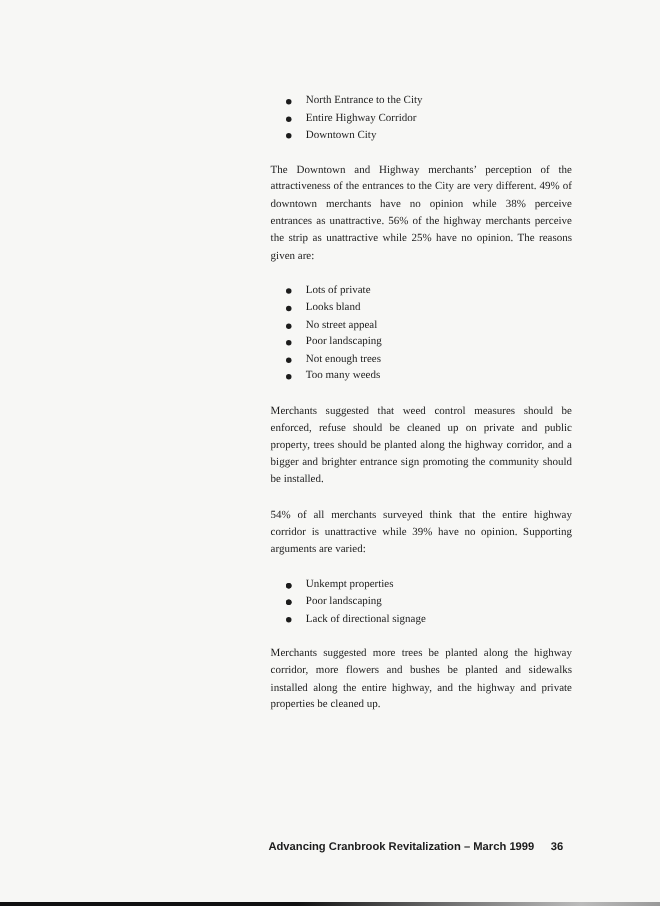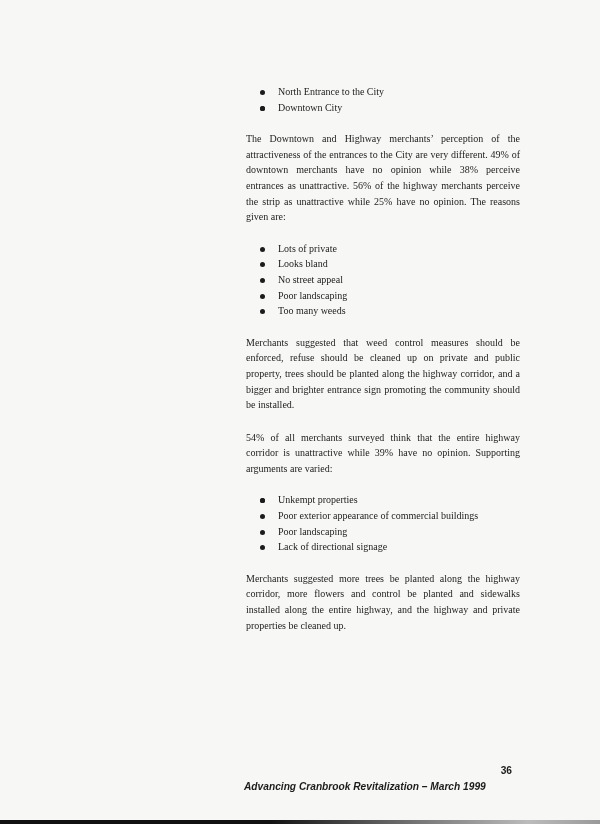--- a/index.html
+++ b/index.html
@@ -21,39 +21,40 @@
   }
   ul.bl li .txt { display:block; text-align:justify; text-align-last:left; }
   p.para { margin:0; text-align:justify; }
   .gap1 { height:16px; }
   .gap2 { height:17px; }
   .footer {
     position:absolute; top:765px; left:244px; width:284px;
     font-family:"Liberation Sans", "DejaVu Sans", sans-serif;
     font-weight:bold; font-size:10.2px; color:#1c1c1c;
   }
-  .footer .title { position:absolute; left:0; top:16px; white-space:nowrap;font-style:italic; }
+  .footer .title { position:absolute; left:0; top:0; white-space:nowrap; }
   .footer .pagenum { position:absolute; right:16px; top:0; }
   .bottom-band {
     position:absolute; left:0; right:0; top:820px; height:4px;
     background:linear-gradient(to right, #111 0%, #111 45%, #777 70%, #bbb 88%, #999 100%);
   }
 </style>
 </head>
 <body>
 
 <div class="content">
 
   <ul class="bl">
     <li>
         <span class="dot"></span>
         <span class="txt">North Entrance to the City</span>
       </li>
     <li>
         <span class="dot"></span>
+        <span class="txt">Entire Highway Corridor</span>
       </li>
     <li>
         <span class="dot"></span>
         <span class="txt">Downtown City</span>
       </li>
   </ul>
 
   <div class="gap1"></div>
   <p class="para">The Downtown and Highway merchants’ perception of the attractiveness of the entrances to the City are very different. 49% of downtown merchants have no opinion while 38% perceive entrances as unattractive. 56% of the highway merchants perceive the strip as unattractive while 25% have no opinion. The reasons given are:</p>
   <div class="gap1"></div>
@@ -70,54 +71,57 @@
     <li>
         <span class="dot"></span>
         <span class="txt">No street appeal</span>
       </li>
     <li>
         <span class="dot"></span>
         <span class="txt">Poor landscaping</span>
       </li>
     <li>
         <span class="dot"></span>
+        <span class="txt">Not enough trees</span>
+      </li>
+    <li>
+        <span class="dot"></span>
         <span class="txt">Too many weeds</span>
       </li>
   </ul>
 
   <div class="gap1"></div>
   <p class="para">Merchants suggested that weed control measures should be enforced, refuse should be cleaned up on private and public property, trees should be planted along the highway corridor, and a bigger and brighter entrance sign promoting the community should be installed.</p>
   <div class="gap2"></div>
   <p class="para">54% of all merchants surveyed think that the entire highway corridor is unattractive while 39% have no opinion. Supporting arguments are varied:</p>
   <div class="gap1"></div>
 
   <ul class="bl">
     <li>
         <span class="dot"></span>
       </li>
     <li>
         <span class="dot"></span>
         <span class="txt">Unkempt properties</span>
       </li>
     <li>
         <span class="dot"></span>
-        <span class="txt">Poor exterior appearance of commercial buildings</span>
       </li>
     <li>
         <span class="dot"></span>
         <span class="txt">Poor landscaping</span>
       </li>
     <li>
         <span class="dot"></span>
         <span class="txt">Lack of directional signage</span>
       </li>
   </ul>
 
   <div class="gap1"></div>
-  <p class="para">Merchants suggested more trees be planted along the highway corridor, more flowers and control be planted and sidewalks installed along the entire highway, and the highway and private properties be cleaned up.</p>
+  <p class="para">Merchants suggested more trees be planted along the highway corridor, more flowers and bushes be planted and sidewalks installed along the entire highway, and the highway and private properties be cleaned up.</p>
 </div>
 
 <div class="footer">
   <span class="title">Advancing Cranbrook Revitalization – March 1999</span>
   <span class="pagenum">36</span>
 </div>
 
 <div class="bottom-band"></div>
 
 </body></html>

